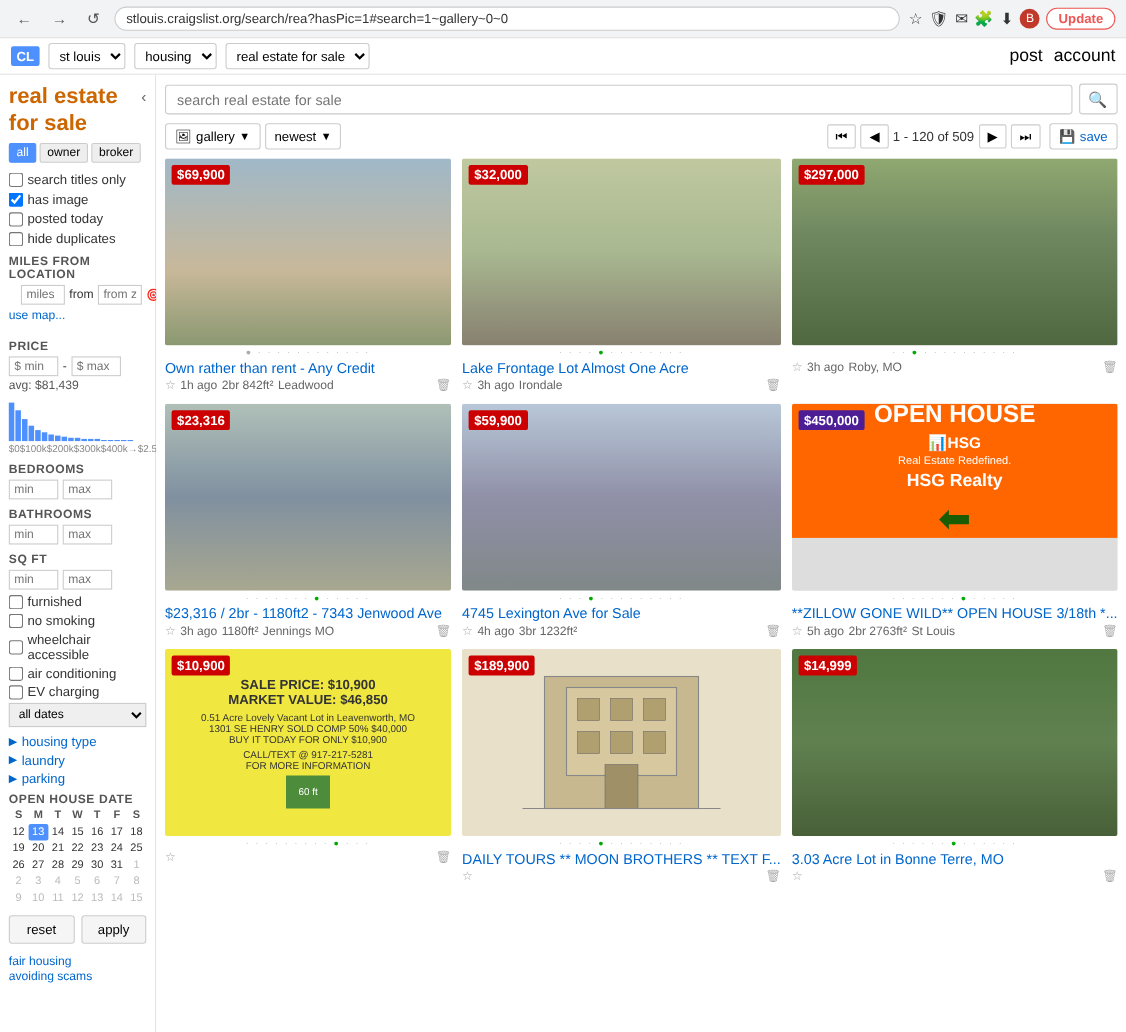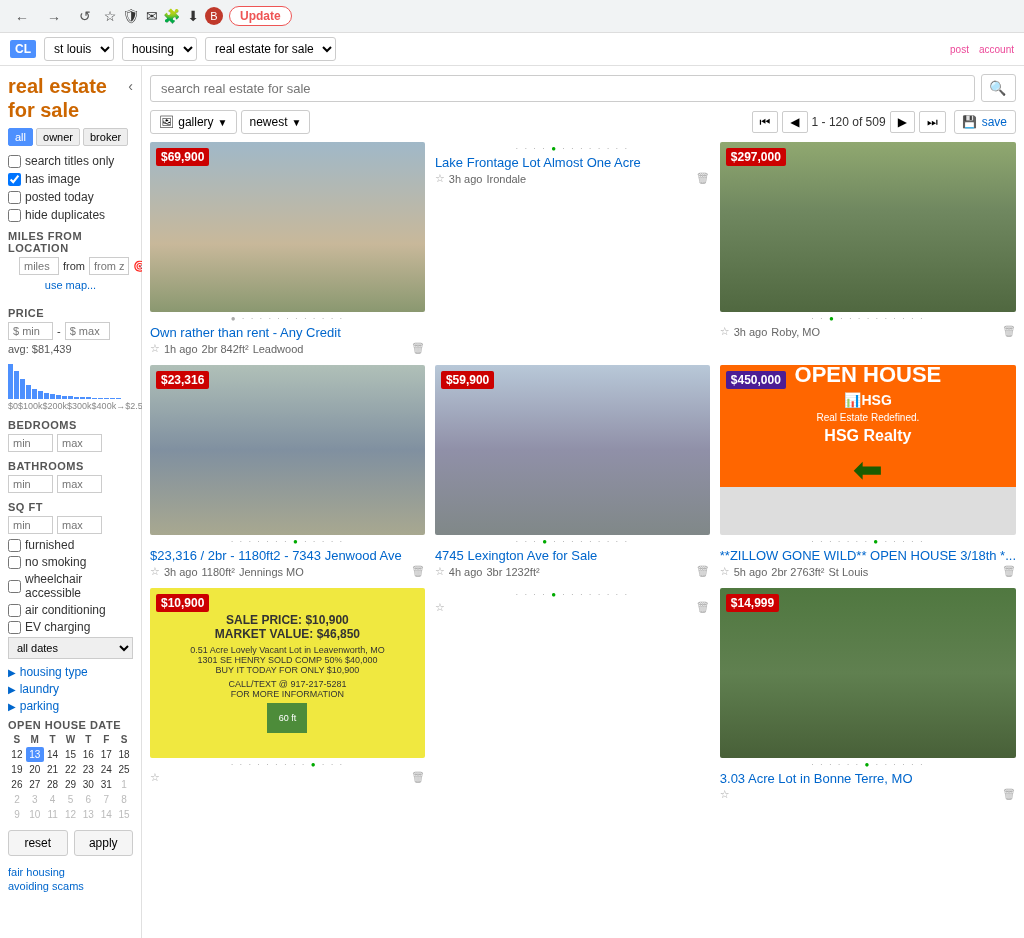--- a/index.html
+++ b/index.html
@@ -24,21 +24,21 @@
       background: #fff;
       border-bottom: 1px solid #e0e0e0;
       padding: 4px 10px;
       display: flex;
       align-items: center;
       gap: 8px;
     }
     .cl-logo { background: #4d90fe; color: #fff; font-weight: bold; padding: 2px 5px; font-size: 12px; border-radius: 2px; }
     .top-nav select { border: 1px solid #ccc; padding: 3px 5px; font-size: 12px; border-radius: 3px; background: #fff; }
     .top-nav-right { margin-left: auto; display: flex; gap: 10px; }
-    .top-nav-right a { color: #ec4899; text-decoration: none; font-size: 10px; }
+    .top-nav-right a { color: #000000; text-decoration: none; font-size: 16px; }
 
     
     .main-layout { display: flex; min-height: calc(100vh - 60px); }
 
     
     .sidebar {
       width: 142px;
       min-width: 142px;
       border-right: 1px solid #e0e0e0;
       padding: 8px;
@@ -54,21 +54,21 @@
 
     .checkbox-group { margin-bottom: 4px; }
     .checkbox-group label { display: flex; align-items: center; gap: 4px; font-size: 12px; cursor: pointer; }
     .checkbox-group input[type="checkbox"] { margin: 0; }
 
     .section-label { font-size: 11px; font-weight: bold; color: #555; margin-top: 8px; margin-bottom: 3px; text-transform: uppercase; letter-spacing: 0.5px; }
 
     .miles-row { display: flex; gap: 4px; align-items: center; margin-bottom: 4px; padding-left: 11px; }
     .miles-row input { width: 40px; border: 1px solid #ccc; padding: 2px 4px; font-size: 11px; }
     .miles-row span { font-size: 11px; }
-    .use-map { color: #06c; font-size: 11px; cursor: pointer; text-decoration: none; display: block; margin-bottom: 16px; text-align: center; }
+    .use-map { color: #06c; font-size: 11px; cursor: pointer; text-decoration: none; display: block; margin-bottom: 16px; }
     .gps-icon { font-size: 14px; }
 
     .price-row { display: flex; gap: 4px; align-items: center; margin-bottom: 3px; }
     .price-row input { width: 45px; border: 1px solid #ccc; padding: 2px 4px; font-size: 11px; }
     .price-row span { font-size: 11px; }
     .avg-text { font-size: 11px; color: #555; margin-bottom: 4px; }
 
     
     .histogram { display: flex; align-items: flex-end; gap: 1px; height: 40px; margin-bottom: 2px; }
     .hist-bar { background: #4d90fe; width: 5px; }
@@ -153,20 +153,21 @@
 
     .green-dot { color: #0a0; }
   </style>
 </head>
 <body>
 
 <div class="browser-bar">
   <button class="nav-btn">←</button>
   <button class="nav-btn">→</button>
   <button class="nav-btn">↺</button>
+  <input class="address-bar" type="text" value="stlouis.craigslist.org/search/rea?hasPic=1#search=1~gallery~0~0" style="">
   <div class="browser-actions">
     <span style="font-size:14px;cursor:pointer;">☆</span>
     <span style="font-size:14px;">🛡</span>
     <span style="font-size:14px;cursor:pointer;">✉</span>
     <span style="font-size:14px;cursor:pointer;">🧩</span>
     <span style="font-size:14px;cursor:pointer;">⬇</span>
     <span style="width:18px;height:18px;border-radius:50%;background:#c0392b;color:#fff;font-size:11px;display:flex;align-items:center;justify-content:center;cursor:pointer;">B</span>
     <button class="update-btn">Update</button>
   </div>
 </div>
@@ -451,20 +452,24 @@
         <div class="listing-meta">
           <span class="star-icon">☆</span>
           <span>1h ago</span>
           <span>2br 842ft²</span>
           <span>Leadwood</span>
           <span class="delete-icon">🗑</span>
         </div>
       </div>
 
       <div class="listing-card">
+        <div class="listing-img-wrap">
+          <div class="img-placeholder img-ph-lot"></div>
+          <div class="listing-price">$32,000</div>
+        </div>
         <div class="listing-dots">· · · · <span class="green-dot">●</span> · · · · · · · ·</div>
         <div class="listing-title">Lake Frontage Lot Almost One Acre</div>
         <div class="listing-meta">
           <span class="star-icon">☆</span>
           <span>3h ago</span>
           <span>Irondale</span>
           <span class="delete-icon">🗑</span>
         </div>
       </div>
 
@@ -546,21 +551,39 @@
           <div class="listing-price">$10,900</div>
         </div>
         <div class="listing-dots">· · · · · · · · · <span class="green-dot">●</span> · · ·</div>
         <div class="listing-meta">
           <span class="star-icon">☆</span>
           <span class="delete-icon">🗑</span>
         </div>
       </div>
 
       <div class="listing-card">
+        <div class="listing-img-wrap">
+          <div class="building-sketch">
+            <svg width="200" height="160" viewBox="0 0 200 160">
+              <rect x="30" y="20" width="140" height="120" fill="#c8b890" stroke="#888" stroke-width="1"></rect>
+              <rect x="50" y="30" width="100" height="80" fill="#d8c8a0" stroke="#888" stroke-width="1"></rect>
+              <rect x="60" y="40" width="20" height="20" fill="#b0a070" stroke="#666" stroke-width="0.5"></rect>
+              <rect x="90" y="40" width="20" height="20" fill="#b0a070" stroke="#666" stroke-width="0.5"></rect>
+              <rect x="120" y="40" width="20" height="20" fill="#b0a070" stroke="#666" stroke-width="0.5"></rect>
+              <rect x="60" y="70" width="20" height="20" fill="#b0a070" stroke="#666" stroke-width="0.5"></rect>
+              <rect x="90" y="70" width="20" height="20" fill="#b0a070" stroke="#666" stroke-width="0.5"></rect>
+              <rect x="120" y="70" width="20" height="20" fill="#b0a070" stroke="#666" stroke-width="0.5"></rect>
+              <rect x="85" y="100" width="30" height="40" fill="#a09068" stroke="#666" stroke-width="0.5"></rect>
+              <line x1="10" y1="140" x2="190" y2="140" stroke="#888" stroke-width="1"></line>
+            </svg>
+          </div>
+          <div class="listing-price">$189,900</div>
+        </div>
         <div class="listing-dots">· · · · <span class="green-dot">●</span> · · · · · · · ·</div>
+        <div class="listing-title">DAILY TOURS ** MOON BROTHERS ** TEXT F...</div>
         <div class="listing-meta">
           <span class="star-icon">☆</span>
           <span class="delete-icon">🗑</span>
         </div>
       </div>
 
       <div class="listing-card">
         <div class="listing-img-wrap">
           <div class="img-placeholder img-ph-forest"></div>
           <div class="listing-price">$14,999</div>

